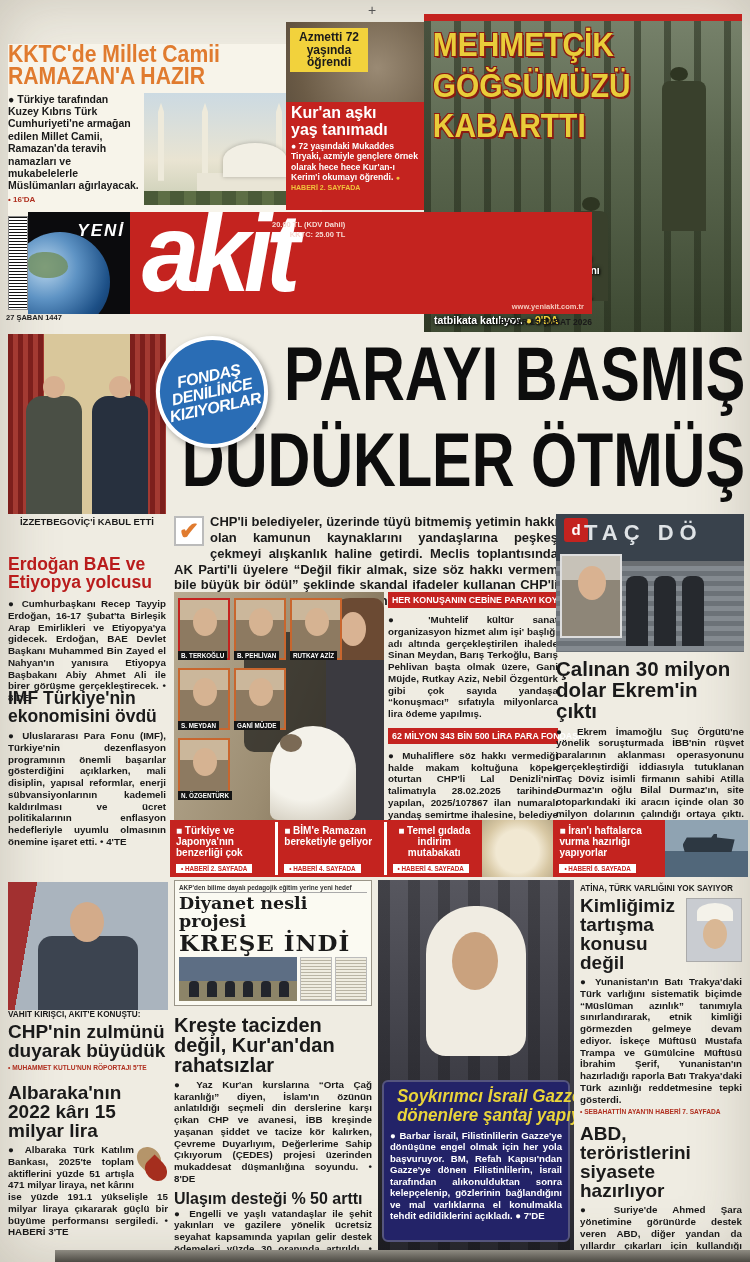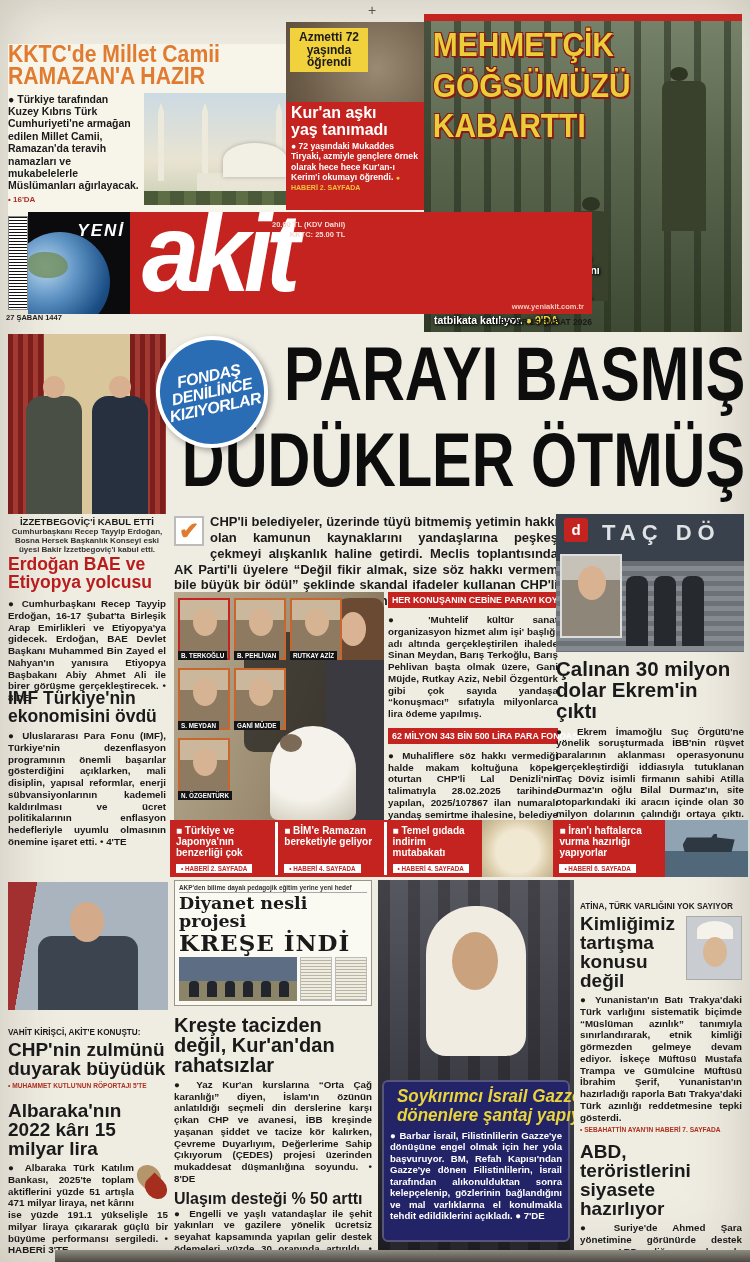--- a/index.html
+++ b/index.html
@@ -133,21 +133,21 @@
   .fdet { left:388px; top:592px; width:170px; }
   .redlabel { background:#c4231f; color:#fff; font-size:8.8px; font-weight:900;
      padding:3px 4px; text-align:center; white-space:nowrap; }
   .fdet .b1 { margin:6px 0 8px; min-height:88px; }
 
   
   .ekrem { left:556px; top:514px; width:188px; }
   .tac { position:relative; height:138px; overflow:hidden;
      background:linear-gradient(#39424c 0 34%, #6a6e72 34% 100%); }
   .tacsign { position:absolute; left:0; top:6px; width:100%; color:#dfe3e6;
-     font-size:22px; font-weight:900; letter-spacing:6px; padding-left:46px; }
+     font-size:22px; font-weight:900; letter-spacing:6px; padding-left:28px; }
   .dlogo { position:absolute; left:8px; top:4px; width:24px; height:24px; background:#c4231f;
      color:#fff; font-weight:900; font-size:15px; text-align:center; line-height:24px; border-radius:3px; }
   .shutter { position:absolute; left:0; top:52px; width:100%; height:86px;
      background:repeating-linear-gradient(#848a90 0 5px, #6c7278 5px 10px); }
   .cops { position:absolute; left:70px; top:62px; width:80px; height:70px; display:flex; gap:6px; }
   .cop { width:22px; height:70px; background:#26292e; border-radius:8px 8px 0 0; }
   .inset { position:absolute; left:4px; top:40px; width:62px; height:84px; border:2px solid #ddd;
      background:linear-gradient(#c7c2b8 0 30%, #8e8678 30% 100%); }
   .inset:before { content:""; position:absolute; left:16px; top:10px; width:28px; height:34px;
      border-radius:50%; background:#d9b291; }
@@ -167,21 +167,21 @@
      clip-path:polygon(0 60%, 8% 20%, 55% 20%, 60% 0, 66% 0, 66% 20%, 100% 30%, 94% 100%, 4% 100%); }
 
   
   .c1 { left:8px; top:882px; width:160px; }
   .kirphoto { position:relative; height:128px; overflow:hidden;
      background:linear-gradient(100deg, #a23030 0 16%, #aab4be 16% 100%); }
   .kirfig { position:absolute; left:30px; bottom:0; width:100px; height:74px; background:#3c4450;
      border-radius:14px 14px 0 0; }
   .kirfig:before { content:""; position:absolute; left:32px; top:-34px; width:34px; height:40px;
      border-radius:50%; background:#d3ab8a; }
-  .kicker { font-size:8.2px; font-weight:900; margin-top:18px; }
+  .kicker { font-size:8.2px; font-weight:900; margin-top:0; }
   .c1 h2, .c2 h2, .c4 h2 { font-size:19px; font-weight:900; line-height:1.0; margin:3px 0 4px; }
   .footref { color:#b03020; font-size:6.6px; font-weight:900; margin-top:3px; }
   .alblogo { float:right; width:30px; height:38px; position:relative; margin:2px 0 2px 4px; }
   .drop1 { position:absolute; left:0; top:0; width:22px; height:26px; background:#b5956a;
      border-radius:50% 50% 50% 0; transform:rotate(-45deg); }
   .drop2 { position:absolute; left:8px; top:12px; width:20px; height:24px; background:#a52e1e;
      border-radius:50% 50% 50% 0; transform:rotate(135deg); }
 
   .c2 { left:174px; top:880px; width:198px; }
   .clip { background:#fbfaf2; border:1px solid #9a9588; padding:3px 4px 4px; }
@@ -292,21 +292,20 @@
   <div class="abs gdate">PAZAR 15 ŞUBAT 2026</div>
 
   <section class="abs erdophoto">
     <div class="curt" style="left:0;"></div>
     <div class="curt" style="right:0;"></div>
     <div class="fig" style="left:18px; background:#4a4f45;"></div>
     <div class="fig" style="right:18px; background:#27303e;"></div>
   </section>
   <div class="abs izzet">
     <div class="t">İZZETBEGOVİÇ'İ KABUL ETTİ</div>
-    <div class="c">Cumhurbaşkanı Recep Tayyip Erdoğan, Bosna Hersek Başkanlık Konseyi eski üyesi Bakir İzzetbegoviç'i kabul etti.</div>
   </div>
 
   <div class="abs fondas-badge">
     <span>FONDAŞ</span>
     <span>DENİLİNCE</span>
     <span>KIZIYORLAR</span>
   </div>
   <h1 class="abs mainh mh1">PARAYI BASMIŞ</h1>
   <h1 class="abs mainh mh2">DÜDÜKLER ÖTMÜŞ</h1>
 
@@ -371,21 +370,21 @@
     <div class="scell" style="width:106px;">
       <div class="t">■ Türkiye ve Japonya'nın benzerliği çok</div>
       <div class="chip">• HABERİ 2. SAYFADA</div>
     </div>
     <div class="sdiv"></div>
     <div class="scell" style="width:106px;">
       <div class="t">■ BİM'e Ramazan bereketiyle geliyor</div>
       <div class="chip">• HABERİ 4. SAYFADA</div>
     </div>
     <div class="sdiv"></div>
-    <div class="scell" style="width:96px;">
+    <div class="scell" style="width:96px;text-align:center;">
       <div class="t">■ Temel gıdada indirim mutabakatı</div>
       <div class="chip">• HABERİ 4. SAYFADA</div>
     </div>
     <div class="sphoto1"></div>
     <div class="scell" style="width:112px;">
       <div class="t">■ İran'ı haftalarca vurma hazırlığı yapıyorlar</div>
       <div class="chip">• HABERİ 6. SAYFADA</div>
     </div>
     <div class="sphoto2">
       <div class="carrier"></div>

